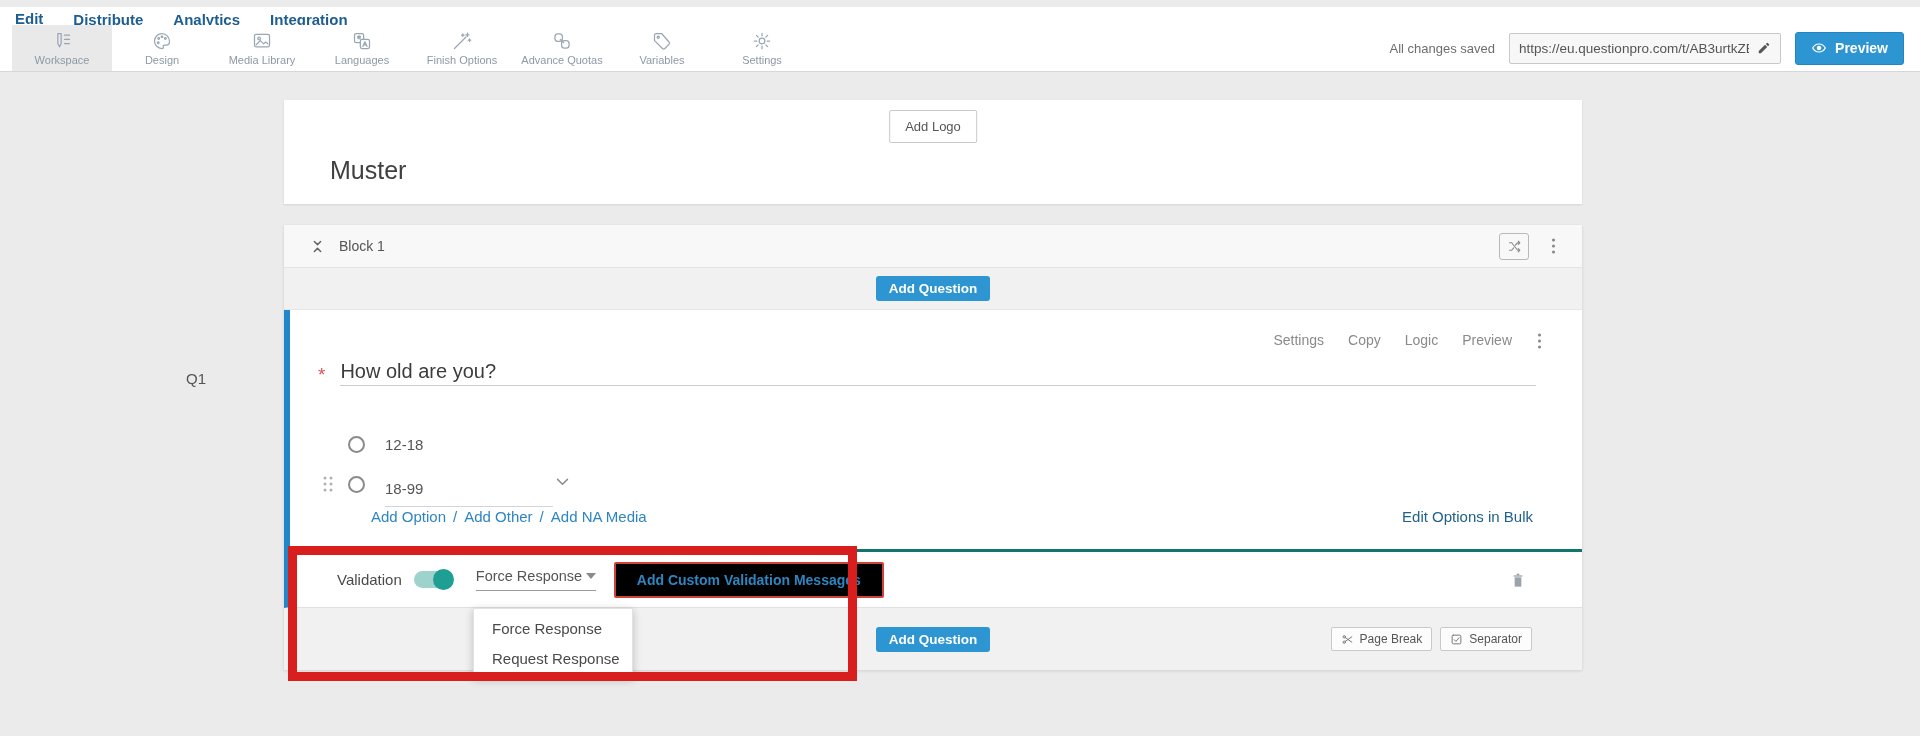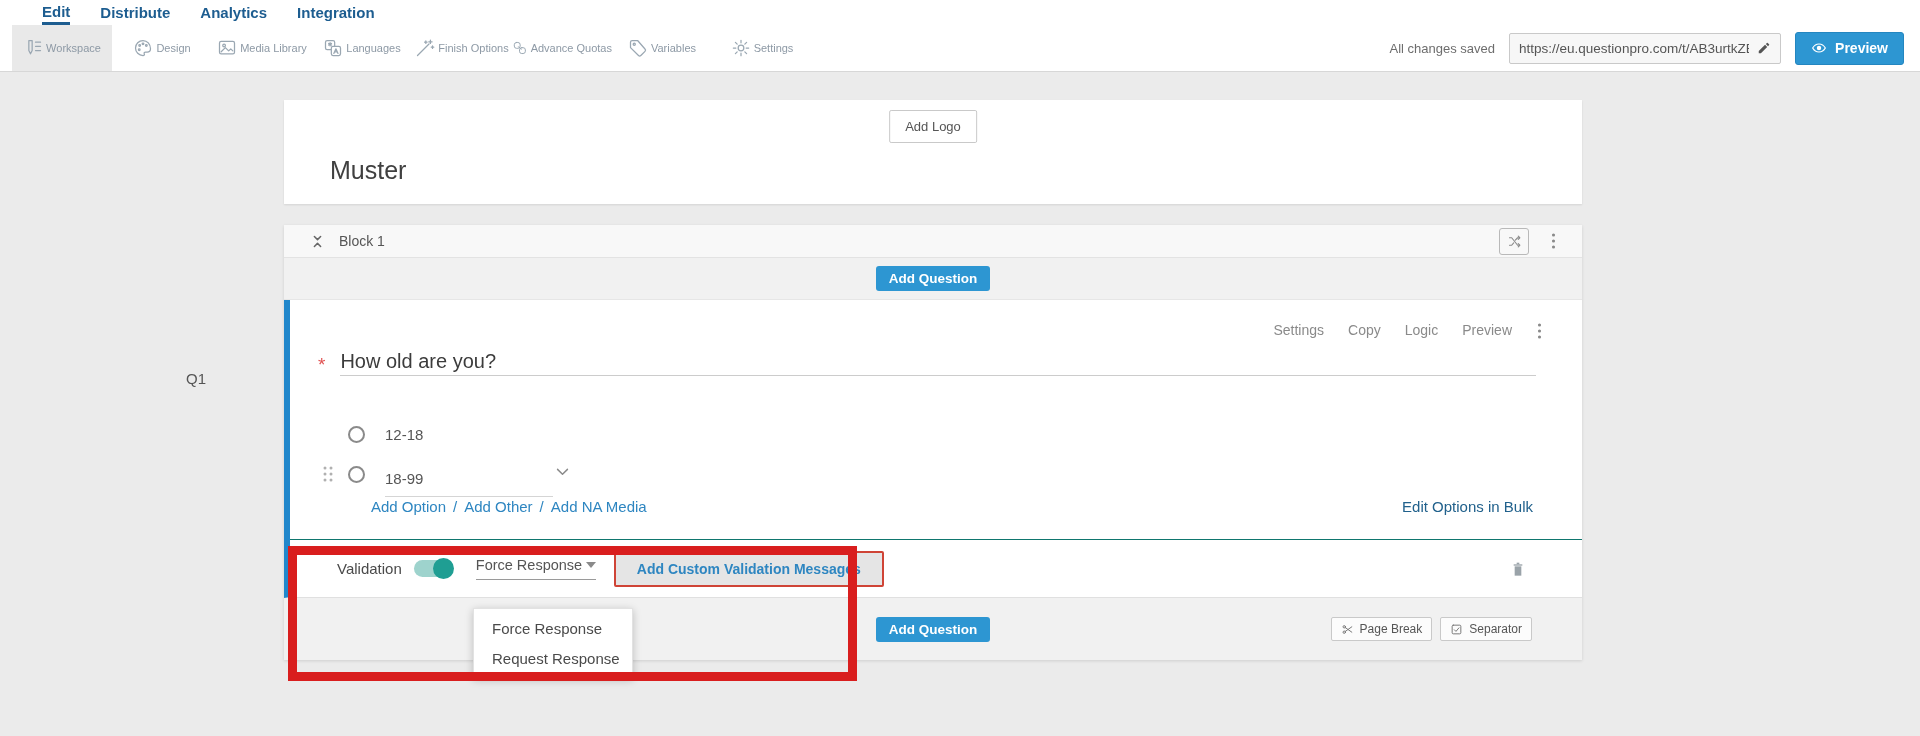--- a/index.html
+++ b/index.html
@@ -5,56 +5,56 @@
   * { margin:0; padding:0; box-sizing:border-box; }
   html,body { background:#ebebeb; }
   .root {
     position:relative; width:1920px; height:736px; overflow:hidden;
     background:#ebebeb; font-family:"Liberation Sans", sans-serif;
   }
   svg { display:block; }
 
   
   .topnav {
-    position:absolute; top:0; left:0; right:0; height:25px; background:#fff;
-    display:flex; align-items:center; justify-content:space-between; padding:0 42px;
+    position:absolute; top:7px; left:0; right:0; height:25px; background:#fff;
+    display:flex; align-items:center; justify-content:space-between; padding:0 15px;
   }
   .tabs { display:flex; gap:30px; height:100%; align-items:stretch; }
   .tab { font-size:15px; font-weight:700; color:#1d5d90; display:flex; align-items:center; cursor:pointer; }
   .tab.active { border-bottom:3px solid #1d5d90; }
   .topnav-right { display:flex; gap:36px; align-items:flex-end;flex-direction:column; }
   .topnav-right .nav-link { font-size:15px; font-weight:700; color:#1d5d90; display:flex; align-items:center; gap:6px; cursor:pointer; }
   .caret { width:0; height:0; border-left:5px solid transparent; border-right:5px solid transparent; border-top:6px solid #1d5d90; }
 
   
   .toolbar {
     position:absolute; top:25px; left:0; right:0; height:47px; background:#fff;
     border-bottom:1px solid #d7d7d7; display:flex; align-items:stretch; padding-left:12px;
   }
-  .tool-item { width:100px; display:flex; flex-direction:row; align-items:center; justify-content:center; gap:3px; cursor:pointer; }
+  .tool-item { width:100px; display:flex; flex-direction:column; align-items:center; justify-content:center; gap:3px; cursor:pointer; }
   .tool-item.active { background:#e9e9e9; }
   .tool-item .t-label { font-size:11px; color:#8d99a5; white-space:nowrap; }
   .tool-icon { width:20px; height:20px; stroke:#9aa7b2; fill:none; stroke-width:1.5; stroke-linecap:round; stroke-linejoin:round; }
   .toolbar-right { margin-left:auto; display:flex; align-items:center; gap:14px; padding-right:16px; }
   .saved { color:#6d6d6d; font-size:13px; }
   .url-box { width:272px; height:31px; background:#f7f7f7; border:1px solid #c9c9c9; border-radius:2px; display:flex; align-items:center; padding:0 9px; gap:8px; }
   .url-text { flex:1; font-size:13.5px; color:#555; white-space:nowrap; overflow:hidden; }
   .preview-btn { height:33px; background:#2d96d2; border:1px solid #2486c0; border-radius:3px; color:#fff; font-size:14px; font-weight:700; display:flex; align-items:center; gap:8px; padding:0 15px; cursor:pointer; }
 
   
   .canvas { position:absolute; top:72px; left:0; right:0; bottom:0; }
 
   .survey-card { position:absolute; left:284px; top:28px; width:1298px; height:104px; background:#fff; box-shadow:0 1px 2px rgba(0,0,0,.1); }
   .add-logo { position:absolute; left:50%; transform:translateX(-50%); top:10px; height:33px; padding:0 15px; background:#fff; border:1px solid #c9c9c9; border-radius:2px; font-size:13px; color:#555; font-family:inherit; cursor:pointer; }
   .survey-title { position:absolute; left:46px; top:56px; font-size:25px; font-weight:400; color:#404040; }
 
   .q-id { position:absolute; left:186px; top:298px; font-size:15px; color:#555; }
 
   .block-card { position:absolute; left:284px; top:153px; width:1298px; box-shadow:0 1px 3px rgba(0,0,0,.12); }
-  .block-header { height:33px; background:#f8f8f8; border-bottom:1px solid #e3e3e3; display:flex; align-items:center; padding:0 26px; }
+  .block-header { height:43px; background:#f8f8f8; border-bottom:1px solid #e3e3e3; display:flex; align-items:center; padding:0 26px; }
   .block-title { margin-left:14px; font-size:14px; color:#555; }
   .bh-right { margin-left:auto; display:flex; align-items:center; gap:22px; }
   .shuffle-btn { width:30px; height:27px; border:1px solid #b9b9b9; border-radius:3px; background:#f8f8f8; display:flex; align-items:center; justify-content:center; cursor:pointer; }
 
   .addq-row { height:42px; background:#f1f1f1; display:flex; align-items:center; justify-content:center; border-bottom:1px solid #e6e6e6; }
   .btn-primary { background:#2d96d2; color:#fff; font-size:13.5px; font-weight:700; padding:5px 13px; border-radius:3px; border:none; font-family:inherit; cursor:pointer; }
 
   .question-panel { position:relative; height:298px; background:#fff; border-left:6px solid #2187cb; border-bottom:1px solid #e0e0e0; }
   .q-menu { position:absolute; top:22px; right:70px; display:flex; gap:24px; font-size:14px; color:#8a8a8a; }
   .q-menu span { cursor:pointer; }
@@ -69,27 +69,27 @@
   .drag-handle { position:absolute; left:20px; cursor:grab; }
   .radio { width:17px; height:17px; border:2px solid #8a8a8a; border-radius:50%; margin-left:46px; flex:none; cursor:pointer; }
   .opt-label { margin-left:20px; font-size:15px; color:#555; }
   .opt-label.editing { width:168px; border-bottom:1px solid #d5d5d5; padding-bottom:9px; margin-bottom:-18px; }
   .opt-chevron { position:absolute; left:252px; top:6px; cursor:pointer; }
 
   .q-links { position:absolute; top:198px; left:81px; right:49px; display:flex; align-items:center; gap:7px; font-size:15px; color:#2e86c1; }
   .q-links .lnk { cursor:pointer; }
   .bulk { margin-left:auto; color:#21618c; cursor:pointer; }
 
-  .validation-row { position:absolute; left:0; right:0; top:239px; height:58px; border-top:1px solid #0f766e; display:flex; align-items:center; }
+  .validation-row { position:absolute; left:0; right:0; top:239px; height:58px; border-top:3px solid #0f766e; display:flex; align-items:center; }
   .v-label { margin-left:47px; font-size:15px; color:#4a4a4a; }
   .toggle { margin-left:12px; width:38px; height:17px; background:#9ed3cd; border-radius:9px; position:relative; cursor:pointer; }
   .toggle-knob { position:absolute; right:-2px; top:-2px; width:21px; height:21px; background:#1f9e93; border-radius:50%; }
   .v-select { margin-left:24px; width:120px; border-bottom:1px solid #9a9a9a; display:flex; align-items:center; justify-content:space-between; padding-bottom:6px; font-size:14.5px; color:#555; cursor:pointer; }
   .v-caret { width:0; height:0; border-left:5px solid transparent; border-right:5px solid transparent; border-top:6px solid #8a8a8a; }
-  .custom-btn { margin-left:18px; height:36px; padding:0 21px; background:#e5e5e5; border:2px solid #cf4436; border-radius:2px; color:#2e86c1; font-size:14px; font-weight:700; font-family:inherit; cursor:pointer; }
+  .custom-btn { margin-left:18px; height:36px; padding:0 21px; background:#000000; border:2px solid #cf4436; border-radius:2px; color:#2e86c1; font-size:14px; font-weight:700; font-family:inherit; cursor:pointer; }
   .trash { margin-left:auto; margin-right:56px; cursor:pointer; }
 
   .footer-row { position:relative; height:62px; background:#f1f1f1; display:flex; align-items:center; justify-content:center; }
   .footer-right { position:absolute; right:50px; top:50%; transform:translateY(-50%); display:flex; gap:8px; }
   .small-btn { display:flex; align-items:center; gap:6px; font-size:12px; color:#555; background:#fcfcfc; border:1px solid #c9c9c9; border-radius:2px; padding:4px 9px; font-family:inherit; cursor:pointer; }
 
   .dropdown { position:absolute; left:473px; top:536px; width:160px; background:#fff; border:1px solid #e2e2e2; box-shadow:0 2px 8px rgba(0,0,0,.22); z-index:40; padding:4px 0; }
   .dropdown-item { height:30px; display:flex; align-items:center; padding-left:18px; font-size:15px; color:#4a4a4a; cursor:pointer; }
 
   .red-annotation { position:absolute; left:288px; top:474px; width:569px; height:135px; border:9px solid #d91e1e; z-index:50; pointer-events:none; }

